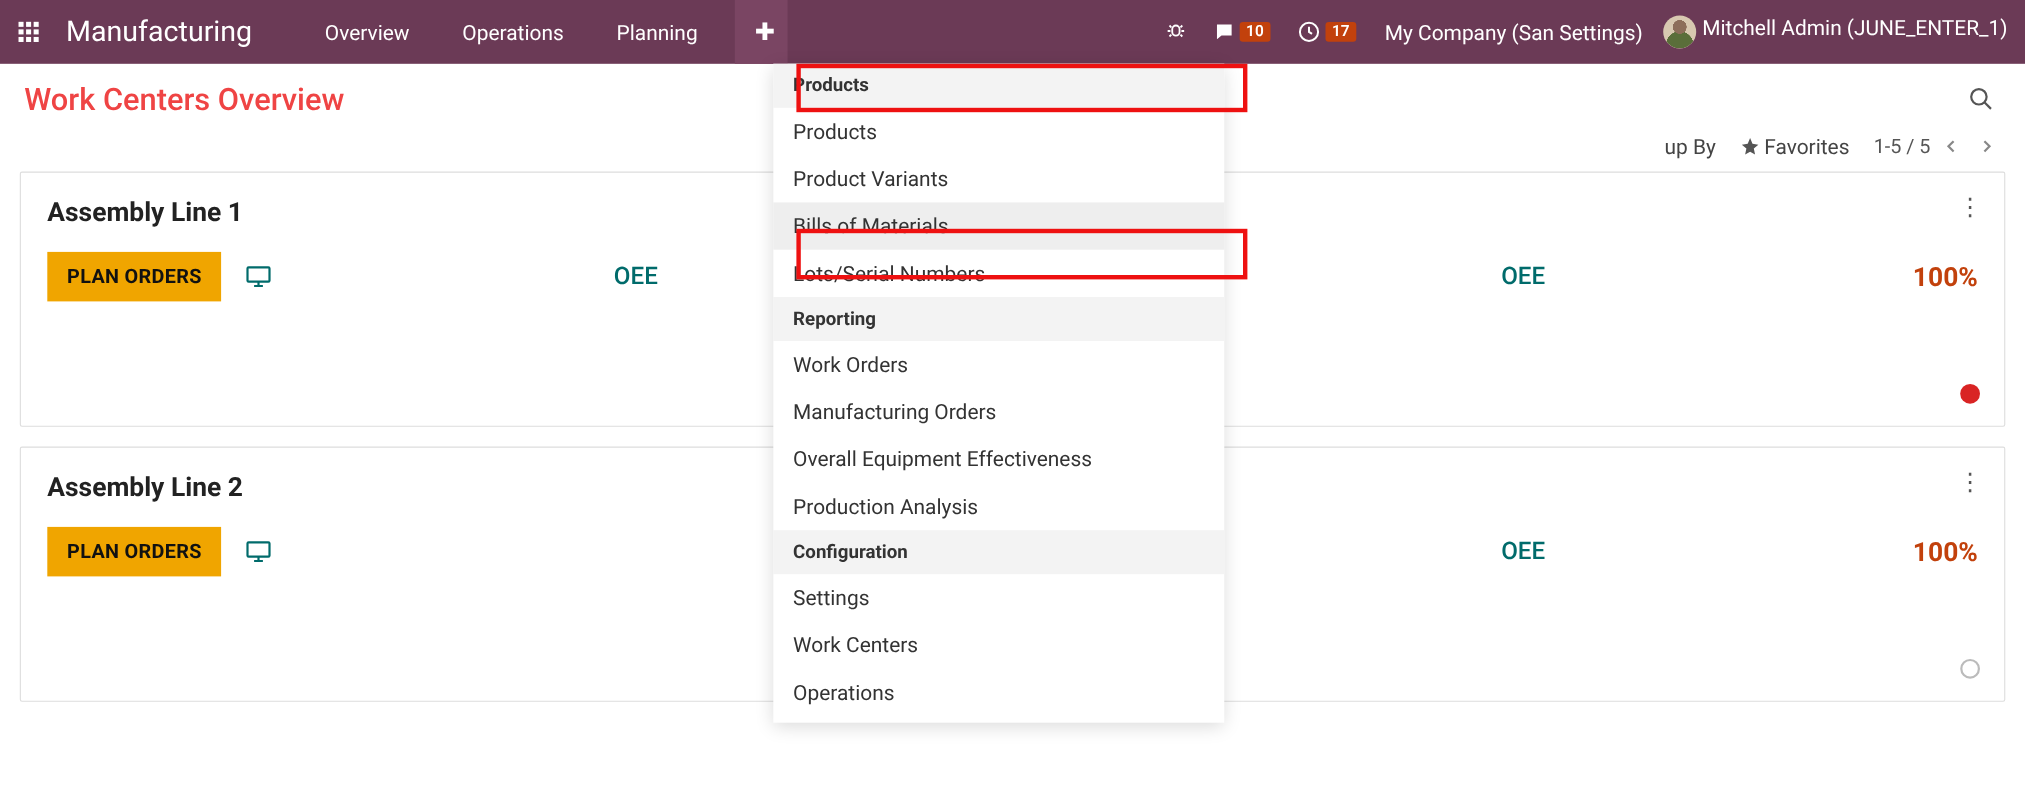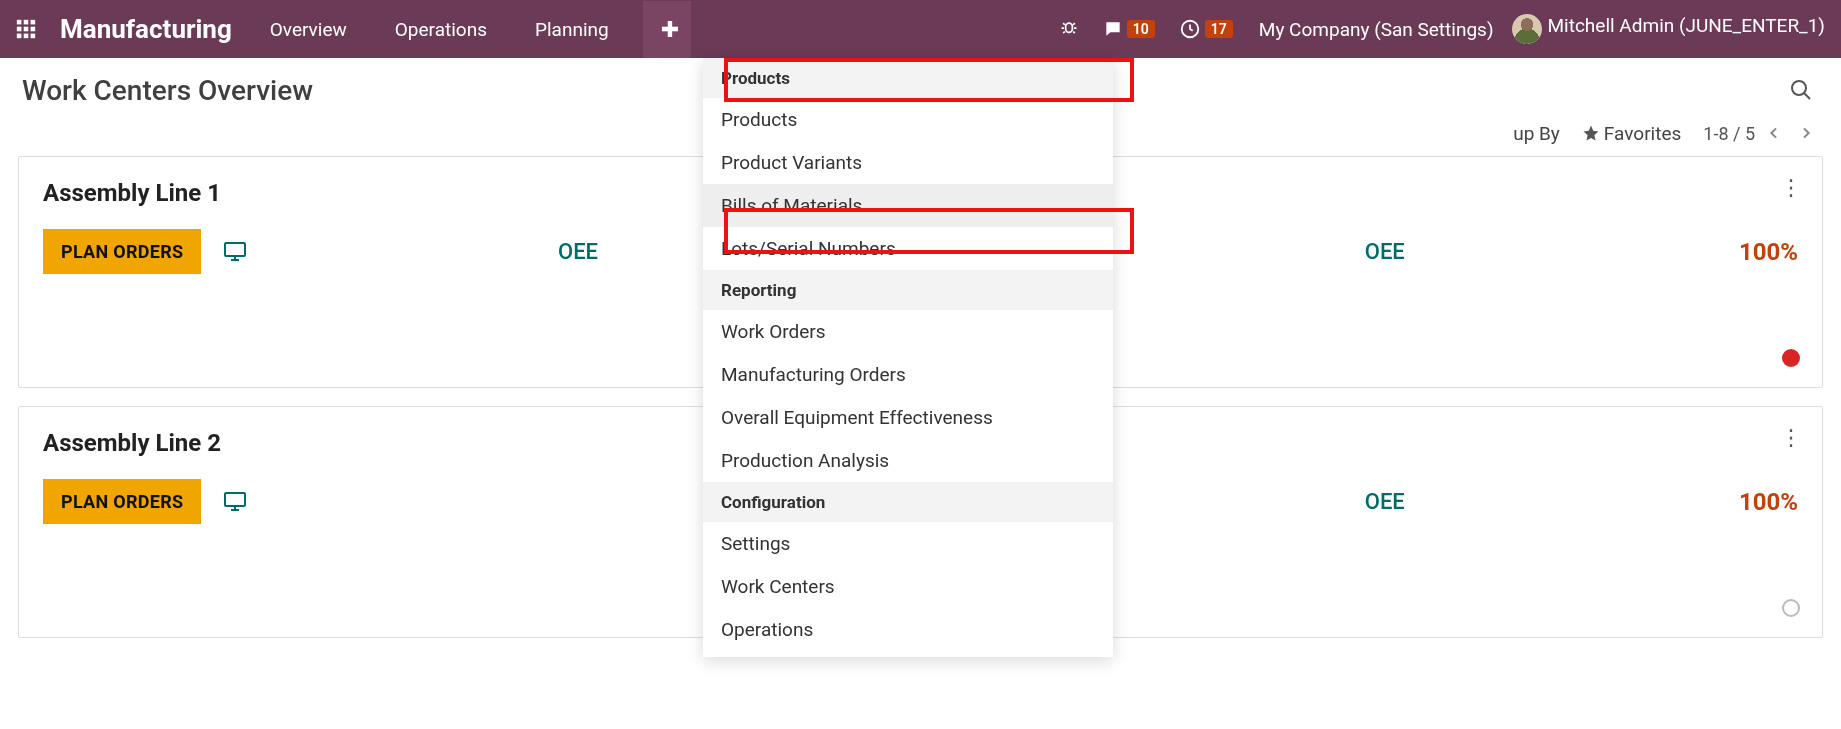--- a/index.html
+++ b/index.html
@@ -6,34 +6,34 @@
   body { background: #fff; width: 1841px; height: 729px; overflow: hidden; position: relative; }
 
   
   .navbar {
     height: 58px; background: #6b3a56; display: flex; align-items: center;
     color: #fff; padding: 0 8px; position: relative; z-index: 1;
   }
   .nav-left { display:flex; align-items:center; gap: 12px; }
   .apps-icon { width:36px; height:36px; display:flex; align-items:center; justify-content:center; cursor:pointer; }
   .apps-icon svg { width:22px; height:22px; }
-  .brand { font-size: 26px; font-weight:700; margin-left: 4px; margin-right: 8px; cursor:pointer; }
+  .brand { font-size: 26px; font-weight:400; margin-left: 4px; margin-right: 36px; cursor:pointer; }
   .nav-item { font-size: 19px; padding: 16px 18px; cursor:pointer; }
   .nav-item.plus { width:48px; text-align:center; font-size:22px; background:#7a4563; margin-left:4px;}
   .nav-right { margin-left:auto; display:flex; align-items:center; gap:8px; padding-right:8px;}
   .nav-icon-btn { display:flex; align-items:center; gap:4px; padding:6px 8px; cursor:pointer; font-size:18px; position:relative;}
   .badge { background:#c2410c; color:#fff; font-size:14px; padding:1px 6px; border-radius:3px; font-weight:600;}
   .nav-company { font-size:19px; padding:6px 10px; cursor:pointer;}
   .avatar { width:30px; height:30px; border-radius:50%; background:#d8c8b0; margin-right:6px; display:inline-block; vertical-align:middle; position:relative; overflow:hidden;}
   .avatar::after{content:""; position:absolute; inset:0; border-radius:50%; background: radial-gradient(circle at 50% 35%, #8d6e5a 0 25%, transparent 26%), radial-gradient(circle at 50% 90%, #5a6e3a 0 40%, transparent 41%);}
   .nav-user { font-size:19px; display:flex; align-items:flex-start; cursor:pointer;}
 
   
   .titlebar { display:flex; align-items:center; padding: 14px 22px 8px; }
-  .page-title { font-size:28px; color:#404040; font-weight:500; }
+  .page-title { font-size:28px; color:#ef4444; font-weight:500; }
   .search-btn { margin-left:auto; width:36px; height:36px; display:flex; align-items:center; justify-content:center; cursor:pointer;}
   .search-btn svg{ width:24px; height:24px; stroke:#555; stroke-width:2; fill:none;}
 
   
   .filterbar { display:flex; align-items:center; padding: 4px 22px 10px; color:#444; font-size:19px;}
   .filterbar .right { margin-left:auto; display:flex; align-items:center; gap:22px;}
   .star-icon{ width:18px; height:18px; fill:#555; margin-right:4px; vertical-align:-2px;}
   .pager { display:flex; align-items:center; gap:6px; font-size:18px; color:#555;}
   .pager .arrow{ width:26px; height:26px; display:flex; align-items:center; justify-content:center; cursor:pointer; color:#888;}
   .pager .arrow svg{ width:16px; height:16px; stroke:#888; stroke-width:3; fill:none;}
@@ -136,21 +136,21 @@
 
 <div class="filterbar">
   <div class="right">
     <span>up By</span>
     <span>
       <svg class="star-icon" viewBox="0 0 24 24">
           <path d="M12 2l2.9 6.9L22 10l-5.5 4.8L18 22l-6-3.5L6 22l1.5-7.2L2 10l7.1-1.1z"></path>
         </svg><span>Favorites</span>
     </span>
     <div class="pager">
-      <span>1-8 / 5</span>
+      <span>1-5 / 5</span>
       <span class="arrow">
           <svg viewBox="0 0 24 24">
             <polyline points="15 5 8 12 15 19"></polyline>
           </svg>
         </span>
       <span class="arrow">
           <svg viewBox="0 0 24 24">
             <polyline points="9 5 16 12 9 19"></polyline>
           </svg>
         </span>

